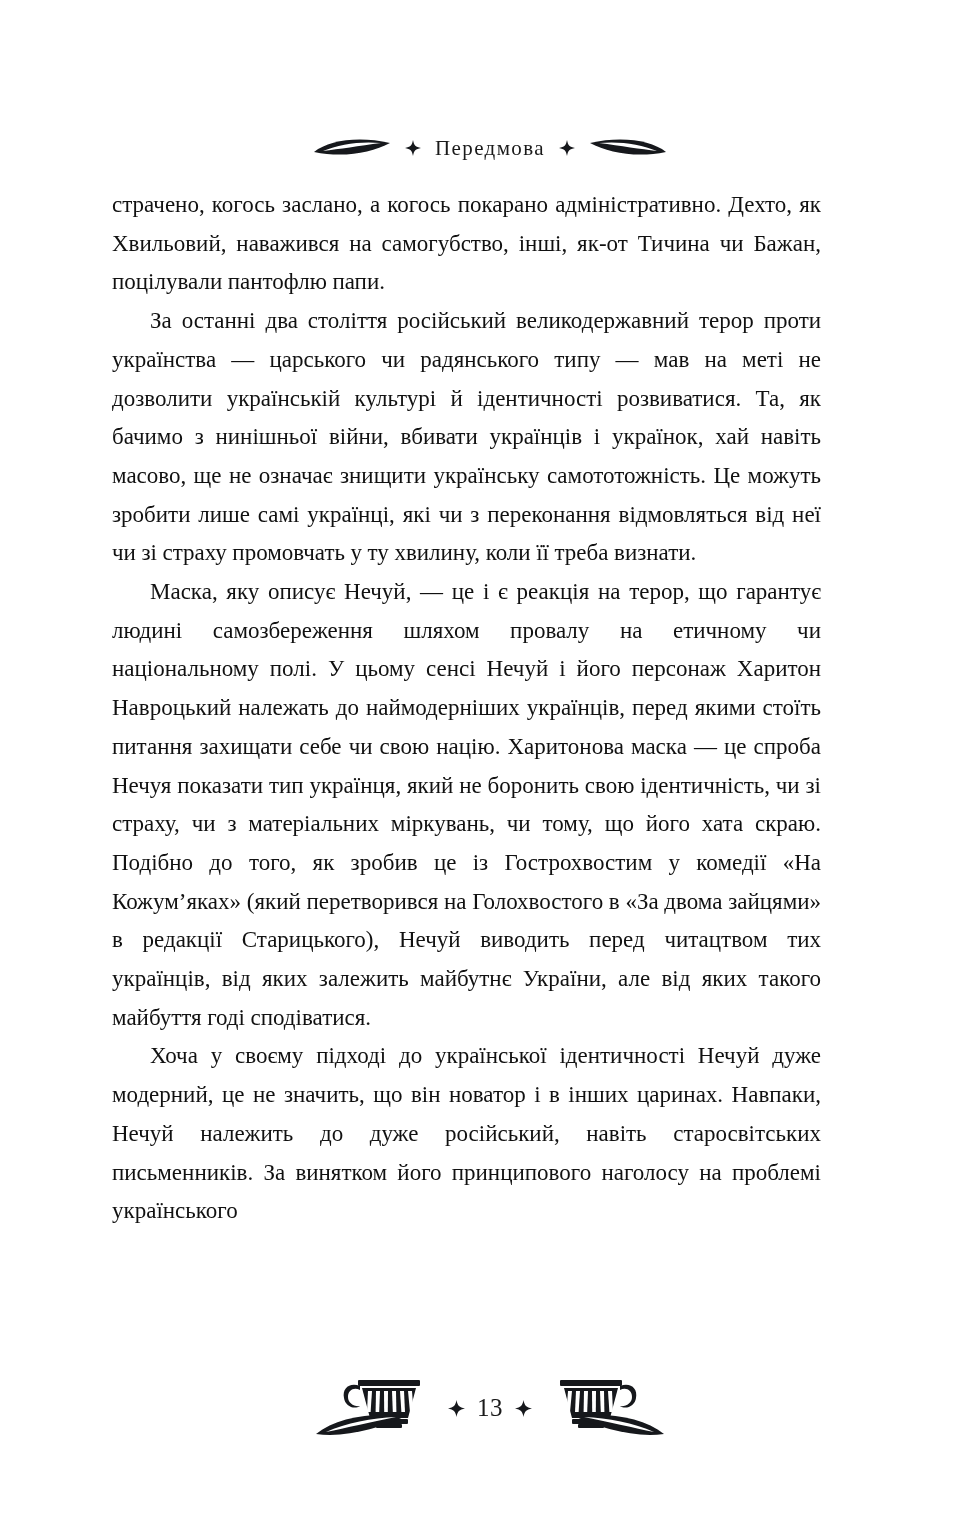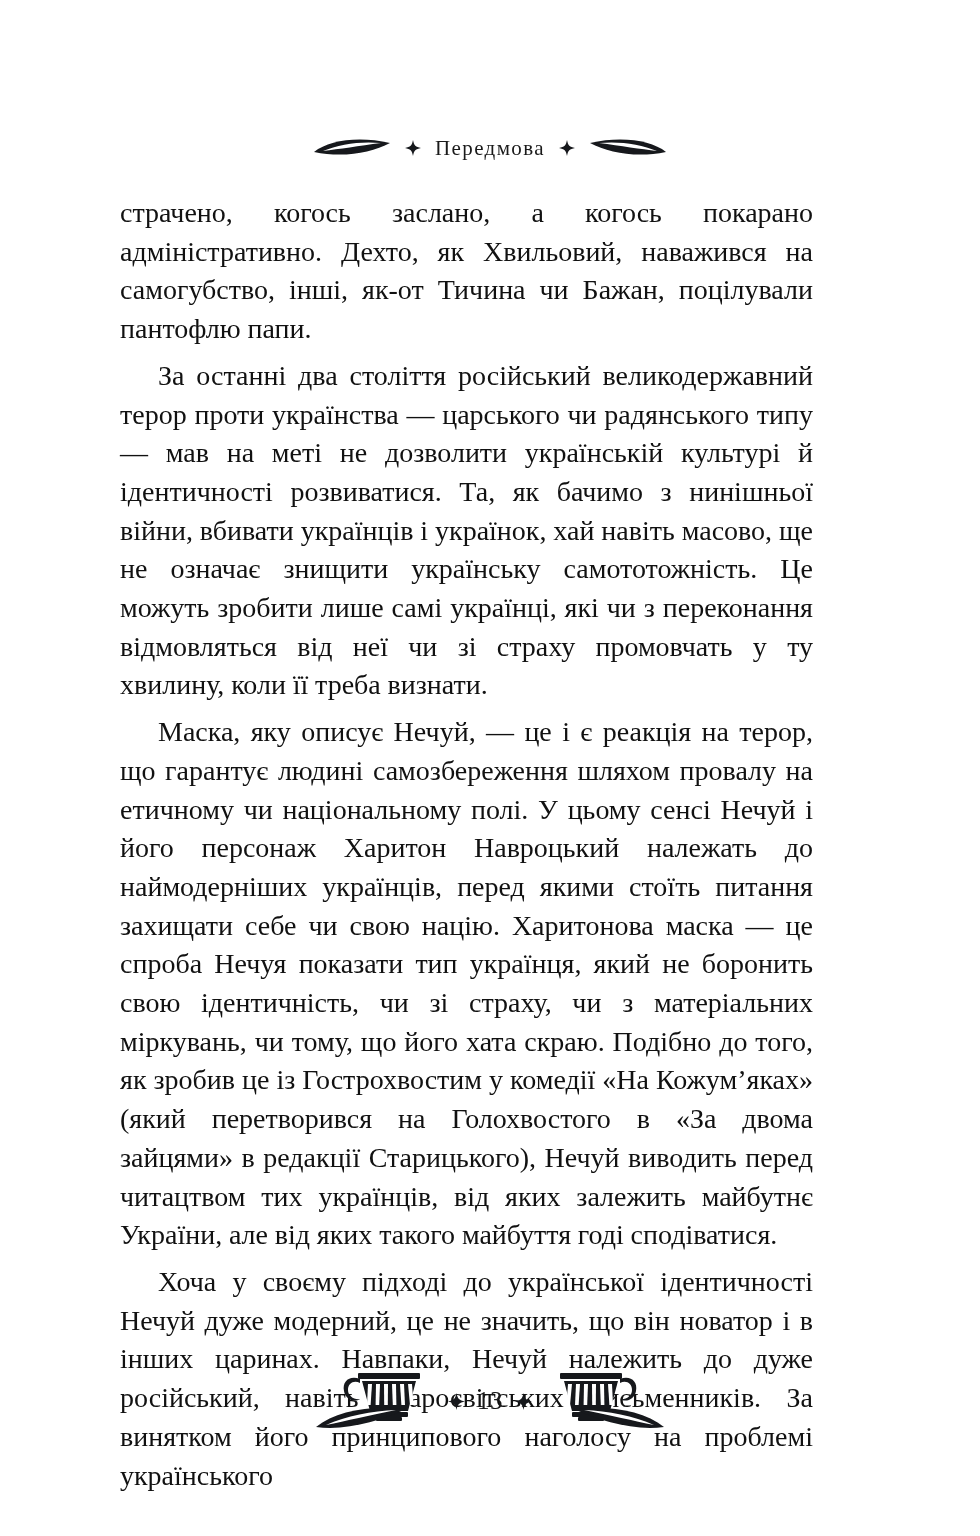--- a/index.html
+++ b/index.html
@@ -51,36 +51,36 @@
   }
 
   
   .textblock {
     position: absolute;
     left: 112px;
     top: 186px;
     width: 709px;
   }
   .textblock p {
-    margin: 8px;
-    font-size: 28px;
+    margin: 0;
+    font-size: 23px;
     line-height: 38.7px;
     text-align: justify;
     text-align-last: left;
     text-indent: 38px;
     hyphens: manual;
     word-spacing: -0.2px;
   }
   .textblock p.first { text-indent: 0; }
 
   
   .footer {
     position: absolute;
     left: 0;
-    bottom: 95px;
+    bottom: 88px;
     width: 980px;
     display: flex;
     align-items: center;
     justify-content: center;
     gap: 2px;
     height: 80px;
   }
   .orn-group {
     width: 132px;
     height: 72px;

